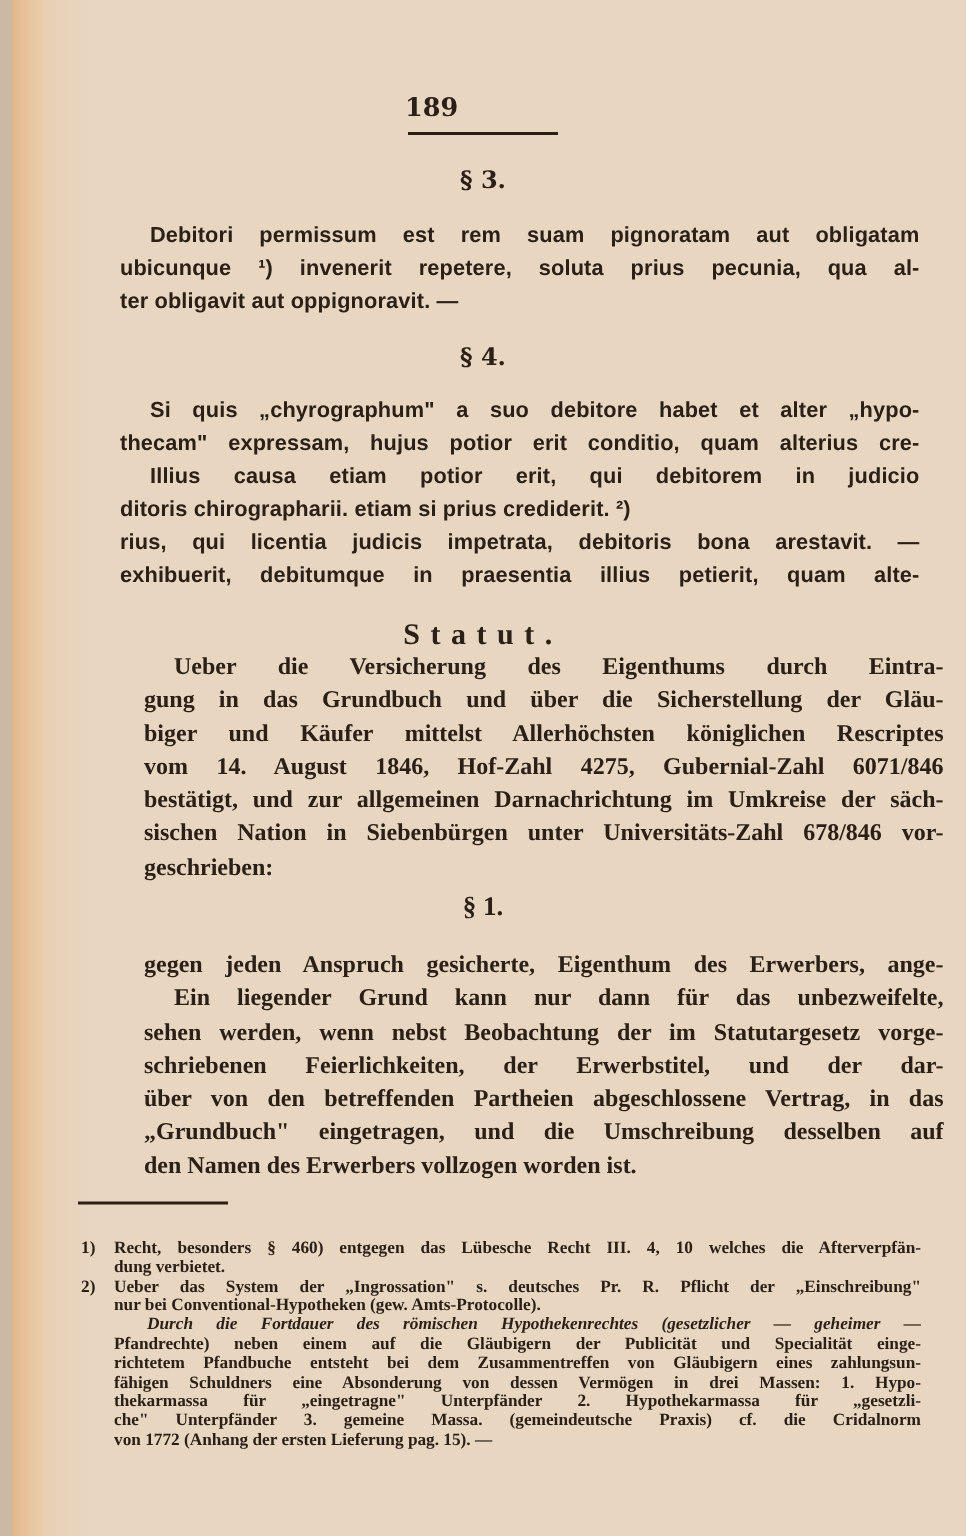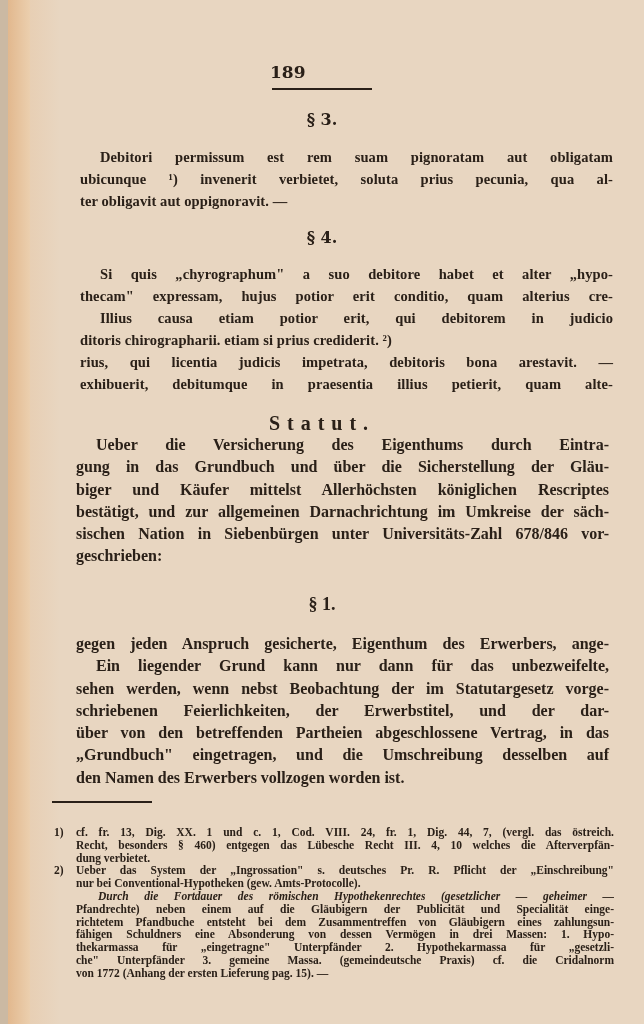--- a/index.html
+++ b/index.html
@@ -26,28 +26,28 @@
       font-family: "DejaVu Serif", serif; font-weight: bold; font-size: 17px;
     }
     .page-rule {
       position: absolute; left: 272px; top: 88px; width: 100px; height: 2px; background: #2a2018;
     }
     .heading {
       position: absolute; text-align: center; font-weight: bold; width: 644px; left: 0;
     }
     .latin {
       position: absolute; left: 80px; width: 533px;
-      font-family: Liberation Serif, serif; font-weight: bold; font-size: 14.5px;
+      font-family: Liberation Sans, sans-serif; font-weight: bold; font-size: 14.5px;
       line-height: 22px; letter-spacing: 0.1px;
     }
     .line { display: block; text-align: justify; text-align-last: justify; white-space: nowrap; height: 22px; }
     .line.last { text-align-last: left; }
     .line.indent { padding-left: 20px; }
     .fraktur {
-      position: absolute; left: 76px; width: 533px;
+      position: absolute; left: 96px; width: 533px;
       font-family: "Liberation Serif", serif; font-weight: bold; font-size: 16px;
       line-height: 22px;
     }
     .fraktur .line { height: 22.3px; }
     .statut-title {
       position: absolute; left: 0; width: 644px; top: 412px; text-align: center;
       font-family: "Liberation Serif", serif; font-weight: bold; font-size: 20px; letter-spacing: 7px;
     }
     .footrule {
       position: absolute; left: 52px; top: 801px; width: 100px; height: 2px; background: #2a2018;
@@ -67,39 +67,40 @@
 <div class="page"></div>
 <div class="left-strip"></div>
 <div class="left-strip-shadow"></div>
 
 <div class="page-number">189</div>
 <div class="page-rule"></div>
 
 <div class="heading" style="top:110px;font-size:16px;">§ 3.</div>
 <div class="latin" style="top:146px;">
   <span class="line indent">Debitori permissum est rem suam pignoratam aut obligatam</span>
-  <span class="line">ubicunque ¹) invenerit verbietet, soluta prius pecunia, qua al-</span>
+  <span class="line">ubicunque ¹) invenerit repetere, soluta prius pecunia, qua al-</span>
   <span class="line last">ter obligavit aut oppignoravit. —</span>
 </div>
 
 <div class="heading" style="top:228px;font-size:16px;">§ 4.</div>
 <div class="latin" style="top:263px;">
   <span class="line indent">Si quis „chyrographum" a suo debitore habet et alter „hypo-</span>
   <span class="line">thecam" expressam, hujus potior erit conditio, quam alterius cre-</span>
   <span class="line indent">Illius causa etiam potior erit, qui debitorem in judicio</span>
   <span class="line last">ditoris chirographarii. etiam si prius crediderit. ²)</span>
   <span class="line">rius, qui licentia judicis impetrata, debitoris bona arestavit. —</span>
   <span class="line">exhibuerit, debitumque in praesentia illius petierit, quam alte-</span>
 </div>
 
 <div class="statut-title">Statut.</div>
 <div class="fraktur" style="top:434px;">
   <span class="line indent">Ueber die Versicherung des Eigenthums durch Eintra-</span>
   <span class="line">gung in das Grundbuch und über die Sicherstellung der Gläu-</span>
   <span class="line">biger und Käufer mittelst Allerhöchsten königlichen Rescriptes</span>
+  <span class="line">vom 14. August 1846, Hof-Zahl 4275, Gubernial-Zahl 6071/846</span>
   <span class="line">bestätigt, und zur allgemeinen Darnachrichtung im Umkreise der säch-</span>
   <span class="line">sischen Nation in Siebenbürgen unter Universitäts-Zahl 678/846 vor-</span>
   <span class="line last">geschrieben:</span>
 </div>
 
 <div class="heading" style="top:594px;font-size:18px;font-family:'Liberation Serif',serif;">§ 1.</div>
 <div class="fraktur" style="top:633px;">
   <span class="line">gegen jeden Anspruch gesicherte, Eigenthum des Erwerbers, ange-</span>
   <span class="line indent">Ein liegender Grund kann nur dann für das unbezweifelte,</span>
   <span class="line">sehen werden, wenn nebst Beobachtung der im Statutargesetz vorge-</span>
@@ -107,21 +108,20 @@
   <span class="line">über von den betreffenden Partheien abgeschlossene Vertrag, in das</span>
   <span class="line">„Grundbuch" eingetragen, und die Umschreibung desselben auf</span>
   <span class="line last">den Namen des Erwerbers vollzogen worden ist.</span>
 </div>
 
 <div class="footrule"></div>
 
 <div class="footnotes">
   <div style="position:relative;">
     <span style="position:absolute;left:0;top:0;">1)</span>
-    <span class="fn-line cont">cf. fr. 13, Dig. XX. 1 und c. 1, Cod. VIII. 24, fr. 1, Dig. 44, 7, (vergl. das östreich.</span>
     <span class="fn-line cont">Recht, besonders § 460) entgegen das Lübesche Recht III. 4, 10 welches die Afterverpfän-</span>
     <span class="fn-line cont last">dung verbietet.</span>
   </div>
   <div style="position:relative;">
     <span style="position:absolute;left:0;top:0;">2)</span>
     <span class="fn-line cont">Ueber das System der „Ingrossation" s. deutsches Pr. R. Pflicht der „Einschreibung"</span>
     <span class="fn-line cont last">nur bei Conventional-Hypotheken (gew. Amts-Protocolle).</span>
     <span class="fn-line ind">Durch die Fortdauer des römischen Hypothekenrechtes (gesetzlicher — geheimer —</span>
     <span class="fn-line cont">Pfandrechte) neben einem auf die Gläubigern der Publicität und Specialität einge-</span>
     <span class="fn-line cont">richtetem Pfandbuche entsteht bei dem Zusammentreffen von Gläubigern eines zahlungsun-</span>

